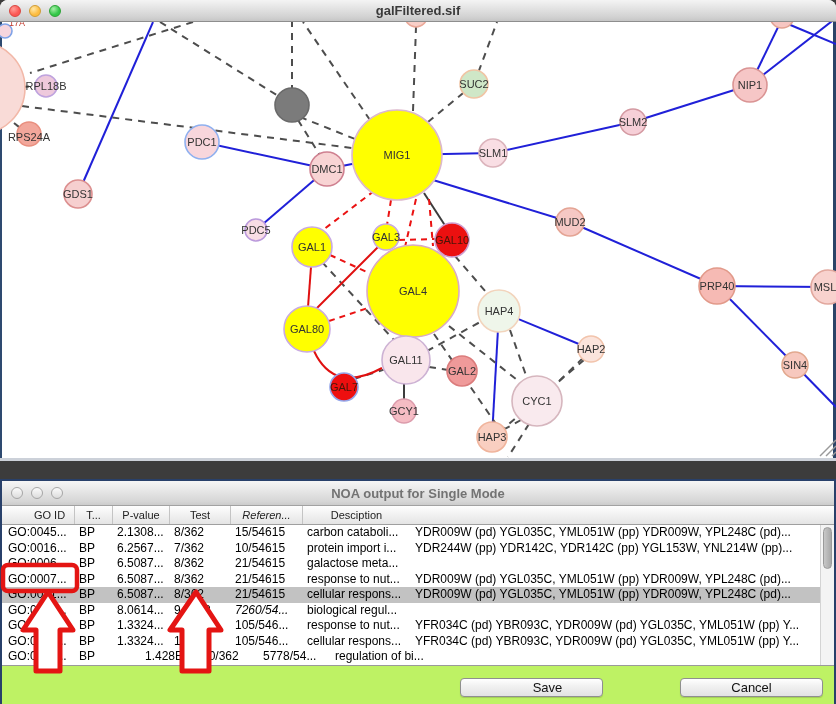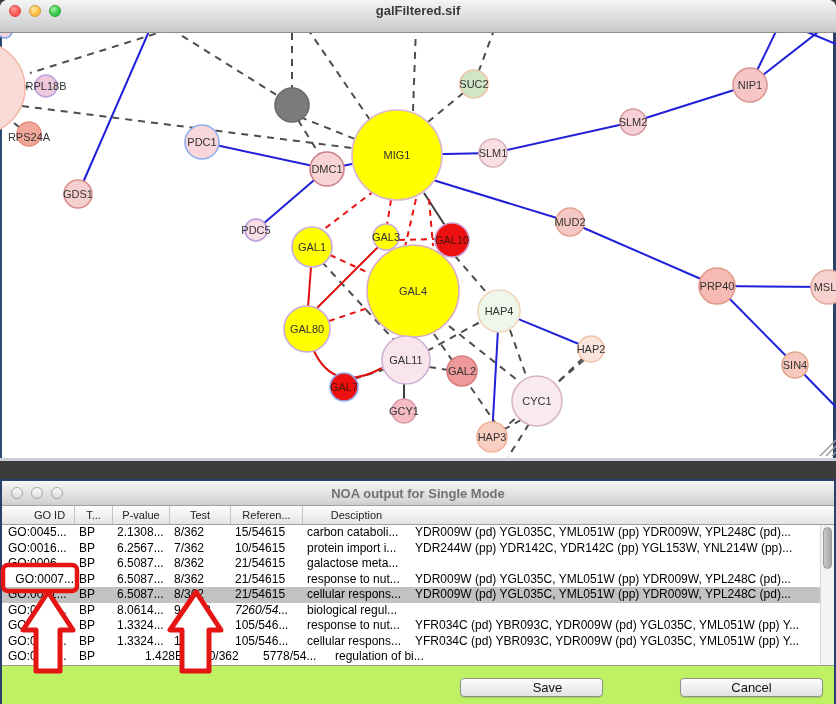--- a/index.html
+++ b/index.html
@@ -8,21 +8,21 @@
     background:#3c3c3c;
     font-family:"Liberation Sans", sans-serif;
   }
   
   #top-window{
     position:absolute;left:0;top:0;width:836px;height:461px;
     background:#ffffff;border-radius:8px 8px 0 0;overflow:hidden;
     border-bottom:3px solid #ccd1d9;box-sizing:border-box;
   }
   #top-titlebar{
-    position:absolute;left:0;top:0;width:836px;height:33px;
+    position:absolute;left:0;top:0;width:836px;height:22px;
     background:linear-gradient(#f4f4f4,#d2d2d2 80%,#c6c6c6);
     border-bottom:1px solid #8e8e8e;box-sizing:border-box;
   }
   .tl{position:absolute;top:5px;width:12px;height:12px;border-radius:50%;box-sizing:border-box;}
   .tl.red{left:9px;background:radial-gradient(circle at 35% 30%,#ff9d97,#fc5753 60%);border:1px solid #d9453f;}
   .tl.yellow{left:29px;background:radial-gradient(circle at 35% 30%,#ffe8a8,#fdbc40 60%);border:1px solid #d09c33;}
   .tl.green{left:49px;background:radial-gradient(circle at 35% 30%,#a8efa8,#33c748 60%);border:1px solid #2aa334;}
   .titletext{
     position:absolute;left:0;top:3px;width:100%;text-align:center;
     font-size:13px;font-weight:bold;color:#3a3a3a;
@@ -236,21 +236,21 @@
     <span class="tl hollow h1"></span>
     <span class="tl hollow h2"></span>
     <span class="tl hollow h3"></span>
     <div id="bot-title">NOA output for Single Mode</div>
   </div>
   <div id="table-header">
       <div class="hcell" style="width: 72px; padding-left: 23px;">GO ID</div>
       <div class="hcell" style="width: 38px;">T...</div>
       <div class="hcell" style="width: 57px;">P-value</div>
       <div class="hcell" style="width: 61px;">Test</div>
-      <div class="hcell" style="width: 72px;">Referen...</div>
+      <div class="hcell" style="width: 72px; font-style: italic;">Referen...</div>
       <div class="hcell" style="width: 108px;">Desciption</div>
     </div>
   <div id="table-body">
       <div class="trow">
         <div class="tcell c0" style="width: 72px;">GO:0045...</div>
         <div class="tcell c1" style="width: 38px;">BP</div>
         <div class="tcell c2" style="width: 57px;">2.1308...</div>
         <div class="tcell c3" style="width: 61px;">8/362</div>
         <div class="tcell c4" style="width: 72px;">15/54615</div>
         <div class="tcell c5" style="width: 108px;">carbon cataboli...</div>
@@ -267,21 +267,21 @@
       </div>
       <div class="trow">
         <div class="tcell c0" style="width: 72px;">GO:0006...</div>
         <div class="tcell c1" style="width: 38px;">BP</div>
         <div class="tcell c2" style="width: 57px;">6.5087...</div>
         <div class="tcell c3" style="width: 61px;">8/362</div>
         <div class="tcell c4" style="width: 72px;">21/54615</div>
         <div class="tcell c5" style="width: 108px;">galactose meta...</div>
       </div>
       <div class="trow">
-        <div class="tcell c0" style="width: 72px; text-align: right;">GO:0007...</div>
+        <div class="tcell c0" style="width: 72px;">GO:0007...</div>
         <div class="tcell c1" style="width: 38px;">BP</div>
         <div class="tcell c2" style="width: 57px;">6.5087...</div>
         <div class="tcell c3" style="width: 61px;">8/362</div>
         <div class="tcell c4" style="width: 72px;">21/54615</div>
         <div class="tcell c5" style="width: 108px;">response to nut...</div>
         <div class="tcell c6" style="width: 410px;">YDR009W (pd) YGL035C, YML051W (pp) YDR009W, YPL248C (pd)...</div>
       </div>
       <div class="trow sel" style="background: rgb(194, 194, 194);">
         <div class="tcell c0" style="width: 72px;">GO:0031...</div>
         <div class="tcell c1" style="width: 38px;">BP</div>

